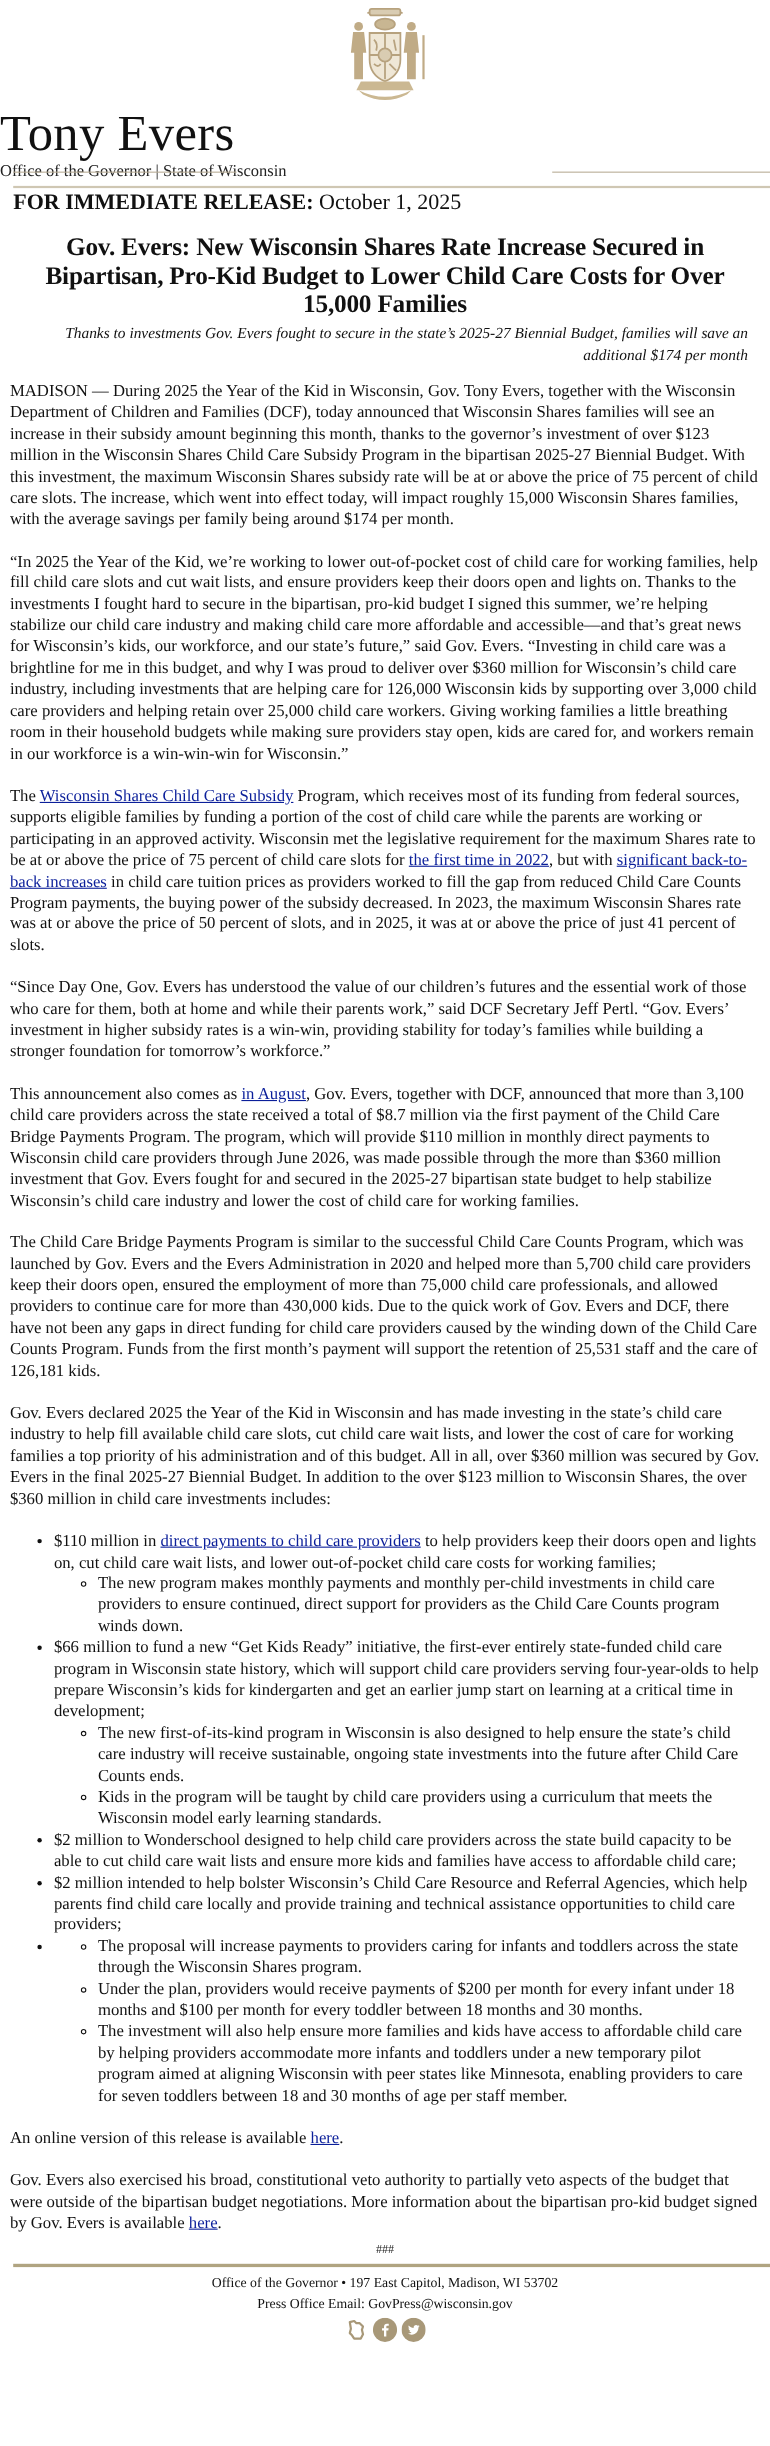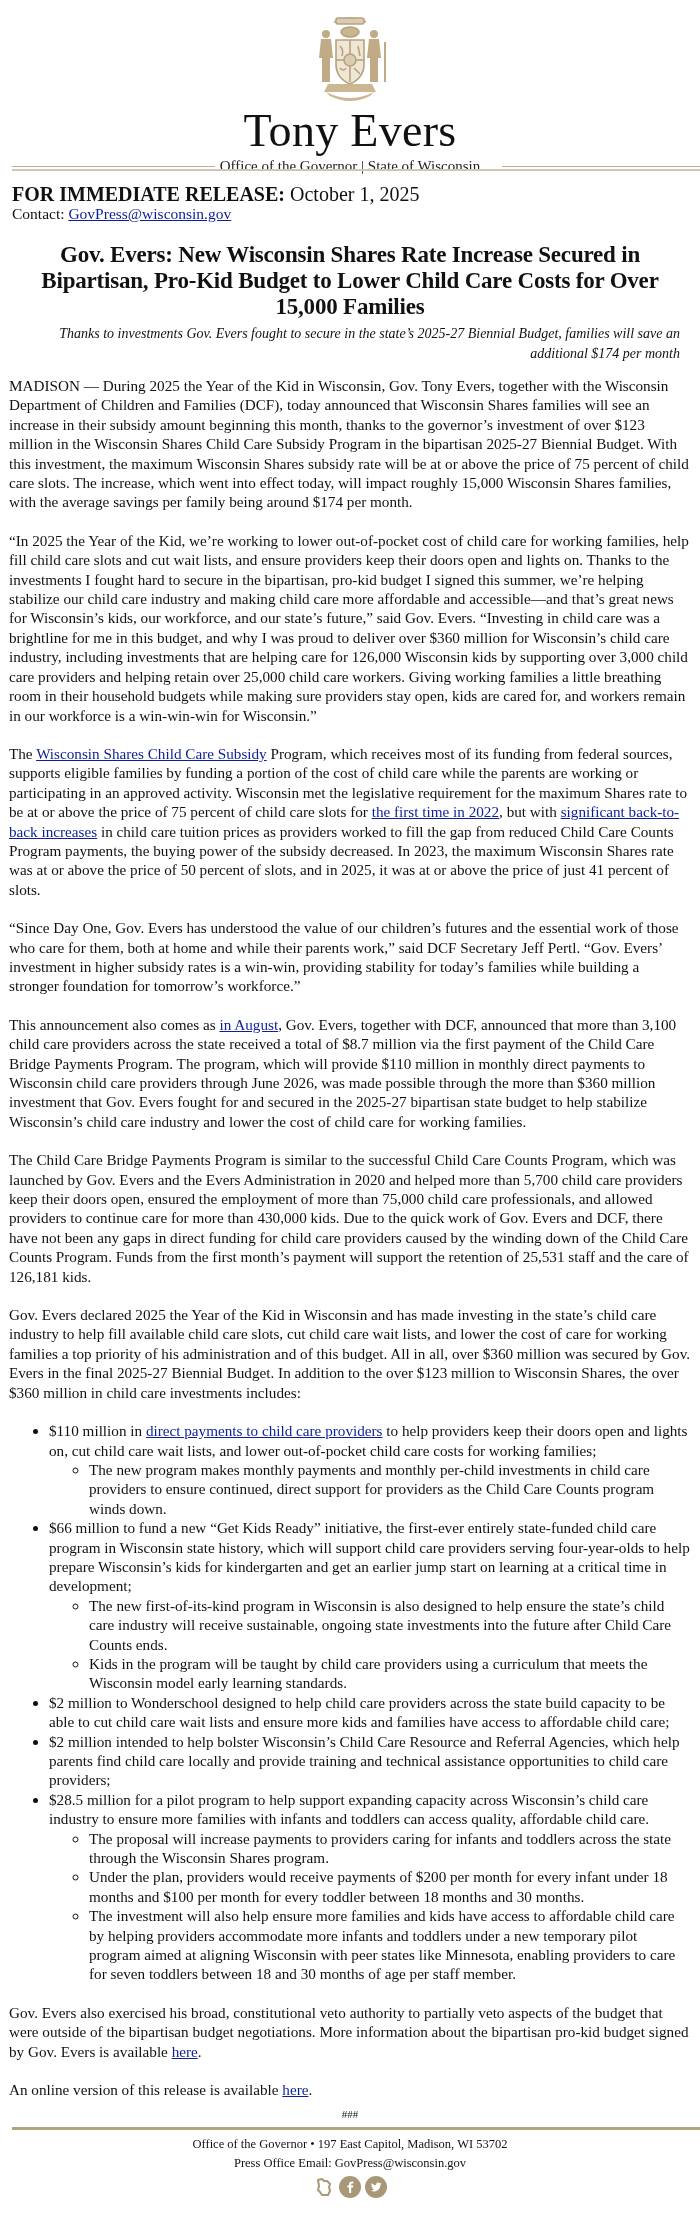--- a/index.html
+++ b/index.html
@@ -1,18 +1,18 @@
 <!DOCTYPE html>
 <html><head>
 <meta charset="utf-8">
 <style>
   html, body { margin: 0; padding: 0; background: #ffffff; }
   body { width: 700px; font-family: "Liberation Serif", serif; color: #111; font-size: 15.2px; line-height: 19.4px; }
   a { color: #1a0dab; color: #0b1f9a; text-decoration: underline; }
-  .header { text-align: center; padding-top: 12px; height: 162px; position: relative; }
+  .header { text-align: left; padding-top: 2px; height: 162px; position: relative; }
   .seal { width: 100px; height: 92px; margin: 0 auto; display: block; }
   .gov-name { font-family: "Liberation Serif", serif; font-size: 46px; line-height: 46px; color: #111; margin-top: 4px; letter-spacing: 0.3px; }
   .office-row { position: relative; height: 18px; margin-top: 2px; }
   .office-row .rule-l { position: absolute; left: 12px; top: 10px; width: 203px; height: 1px; background: #b8ad96; }
   .office-row .rule-r { position: absolute; right: 0; top: 10px; width: 198px; height: 1px; background: #b8ad96; }
   .office-text { font-family: "Liberation Serif", serif; font-size: 15px; color: #222; line-height: 18px; margin-top: 12px; }
   .header-bottom-rule { position: absolute; left: 12px; right: 0; top: 169px; height: 2px; background: #cfc7b3; }
   .meta { padding: 10px 12px 0 12px; }
   .meta .release { font-size: 20px; line-height: 20px; }
   .meta .release b { font-weight: bold; }
@@ -67,24 +67,20 @@
     <div class="rule-r"></div>
   </div>
   <div class="header-bottom-rule"></div>
 </div>
 
 <div class="meta">
   <div class="release">
     <b>FOR IMMEDIATE RELEASE:</b>
     <span>October 1, 2025</span>
   </div>
-  <div class="contact">
-    <span>Contact:</span>
-    <a href="#">GovPress@wisconsin.gov</a>
-  </div>
 </div>
 
 <h1 class="title">Gov. Evers: New Wisconsin Shares Rate Increase Secured in Bipartisan, Pro-Kid Budget to Lower Child Care Costs for Over 15,000 Families</h1>
 <div class="subtitle">Thanks to investments Gov. Evers fought to secure in the state’s 2025-27 Biennial Budget, families will save an additional $174 per month</div>
 
 <div class="body">
   <p>MADISON — During 2025 the Year of the Kid in Wisconsin, Gov. Tony Evers, together with the Wisconsin Department of Children and Families (DCF), today announced that Wisconsin Shares families will see an increase in their subsidy amount beginning this month, thanks to the governor’s investment of over $123 million in the Wisconsin Shares Child Care Subsidy Program in the bipartisan 2025-27 Biennial Budget. With this investment, the maximum Wisconsin Shares subsidy rate will be at or above the price of 75 percent of child care slots. The increase, which went into effect today, will impact roughly 15,000 Wisconsin Shares families, with the average savings per family being around $174 per month.</p>
   <p>“In 2025 the Year of the Kid, we’re working to lower out-of-pocket cost of child care for working families, help fill child care slots and cut wait lists, and ensure providers keep their doors open and lights on. Thanks to the investments I fought hard to secure in the bipartisan, pro-kid budget I signed this summer, we’re helping stabilize our child care industry and making child care more affordable and accessible—and that’s great news for Wisconsin’s kids, our workforce, and our state’s future,” said Gov. Evers. “Investing in child care was a brightline for me in this budget, and why I was proud to deliver over $360 million for Wisconsin’s child care industry, including investments that are helping care for 126,000 Wisconsin kids by supporting over 3,000 child care providers and helping retain over 25,000 child care workers. Giving working families a little breathing room in their household budgets while making sure providers stay open, kids are cared for, and workers remain in our workforce is a win-win-win for Wisconsin.”</p>
   <p>
     <span>The </span><a href="#">Wisconsin Shares Child Care Subsidy</a><span> Program, which receives most of its funding from federal sources, supports eligible families by funding a portion of the cost of child care while the parents are working or participating in an approved activity. Wisconsin met the legislative requirement for the maximum Shares rate to be at or above the price of 75 percent of child care slots for </span><a href="#">the first time in 2022</a><span>, but with </span><a href="#">significant back-to-back increases</a><span> in child care tuition prices as providers worked to fill the gap from reduced Child Care Counts Program payments, the buying power of the subsidy decreased. In 2023, the maximum Wisconsin Shares rate was at or above the price of 50 percent of slots, and in 2025, it was at or above the price of just 41 percent of slots.</span>
@@ -110,34 +106,33 @@
         <li>Kids in the program will be taught by child care providers using a curriculum that meets the Wisconsin model early learning standards.</li>
       </ul>
     </li>
     <li>
       <span>$2 million to Wonderschool designed to help child care providers across the state build capacity to be able to cut child care wait lists and ensure more kids and families have access to affordable child care;</span>
     </li>
     <li>
       <span>$2 million intended to help bolster Wisconsin’s Child Care Resource and Referral Agencies, which help parents find child care locally and provide training and technical assistance opportunities to child care providers;</span>
     </li>
     <li>
-      <span>$28.5 million for a pilot program to help support expanding capacity across Wisconsin’s child care industry to ensure more families with infants and toddlers can access quality, affordable child care.</span>
       <ul>
         <li>The proposal will increase payments to providers caring for infants and toddlers across the state through the Wisconsin Shares program.</li>
         <li>Under the plan, providers would receive payments of $200 per month for every infant under 18 months and $100 per month for every toddler between 18 months and 30 months.</li>
         <li>The investment will also help ensure more families and kids have access to affordable child care by helping providers accommodate more infants and toddlers under a new temporary pilot program aimed at aligning Wisconsin with peer states like Minnesota, enabling providers to care for seven toddlers between 18 and 30 months of age per staff member.</li>
       </ul>
     </li>
   </ul>
 
   <p>
-    <span>Gov. Evers also exercised his broad, constitutional veto authority to partially veto aspects of the budget that were outside of the bipartisan budget negotiations. More information about the bipartisan pro-kid budget signed by Gov. Evers is available </span><a href="#">here</a><span>.</span>
+    <span>An online version of this release is available </span><a href="#">here</a><span>.</span>
   </p>
   <p>
-    <span>An online version of this release is available </span><a href="#">here</a><span>.</span>
+    <span>Gov. Evers also exercised his broad, constitutional veto authority to partially veto aspects of the budget that were outside of the bipartisan budget negotiations. More information about the bipartisan pro-kid budget signed by Gov. Evers is available </span><a href="#">here</a><span>.</span>
   </p>
 </div>
 
 <div class="hashes">###</div>
 <div class="footer-rule"></div>
 
 <div class="footer">
   <div>Office of the Governor • 197 East Capitol, Madison, WI 53702</div>
   <div>Press Office Email: GovPress@wisconsin.gov</div>
   <div class="social">

